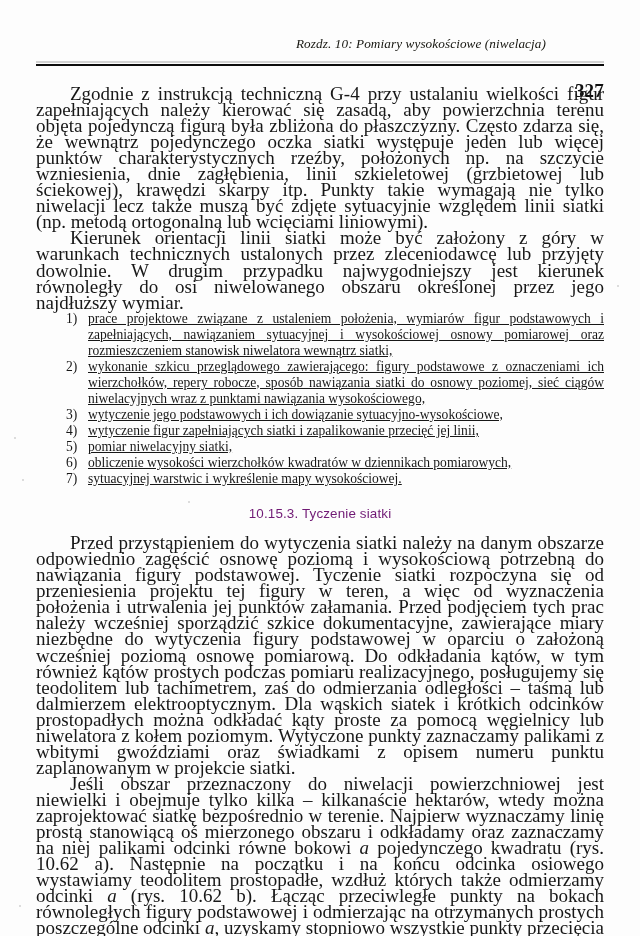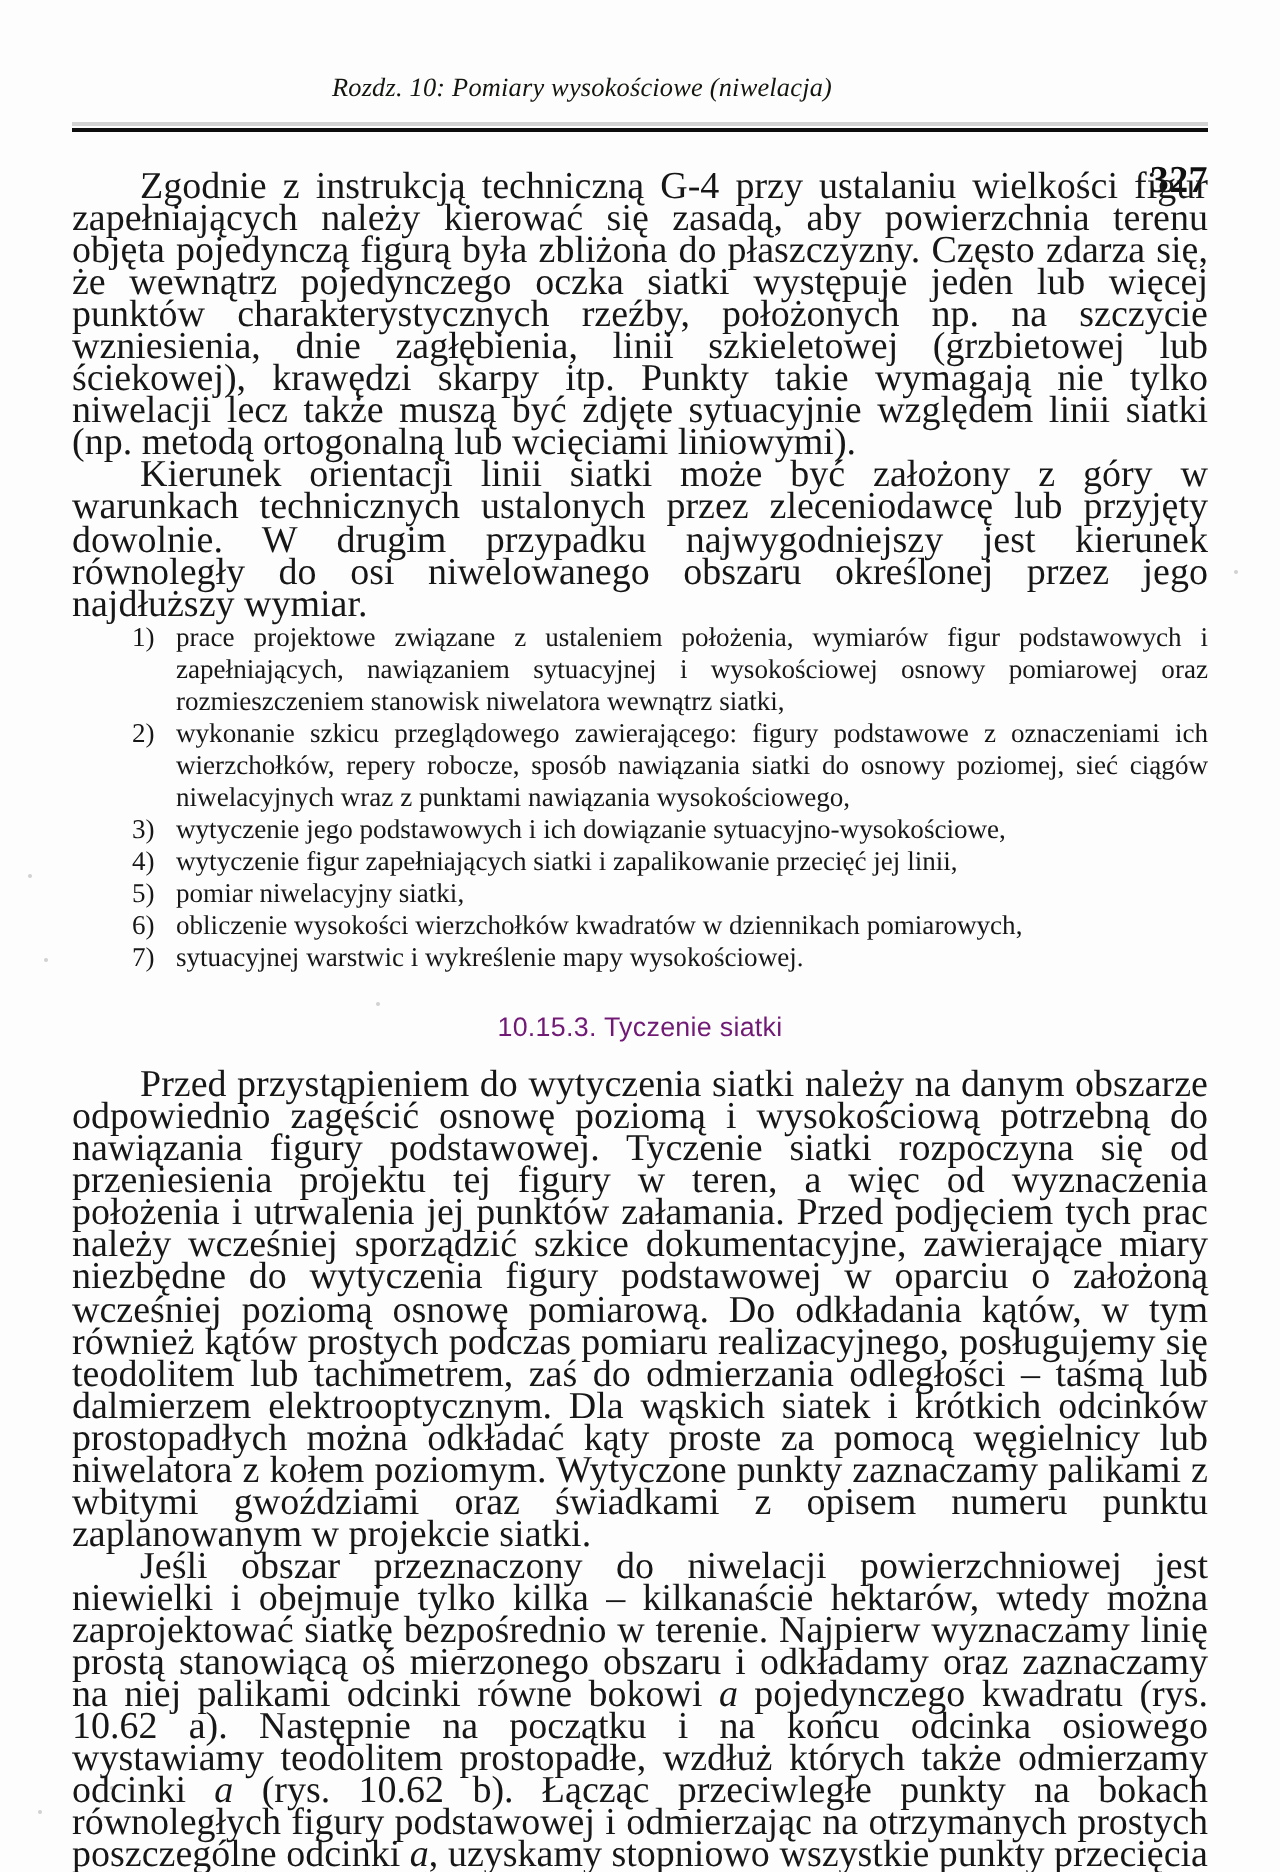--- a/index.html
+++ b/index.html
@@ -26,21 +26,21 @@
     left: 36px;
     top: 36px;
     width: 568px;
     height: 26px;
   }
   .header-title {
     position: absolute;
     left: 0;
     top: 0;
     width: 510px;
-    text-align: center;
+    text-align: right;
     font-style: italic;
     font-size: 13.2px;
     letter-spacing: .1px;
     white-space: nowrap;
     color: #15150f;
   }
   .header-pageno {
     position: absolute;
     right: 0;
     top: -4px;
@@ -101,21 +101,21 @@
   }
   ol.steps li .marker {
     position: absolute;
     left: 30px;
     top: 0;
     width: 20px;
     text-align: left;
     font-size: 13.55px;
     line-height: 16.05px;
   }
-  ol.steps li .txt { display: block; }
+  ol.steps li .txt { display: block; text-decoration: underline; }
 
   
   .section-heading {
     margin: 0;
     font-family: "Liberation Sans", "DejaVu Sans", sans-serif;
     font-size: 13.4px;
     line-height: 16px;
     font-weight: normal;
     text-align: center;
     text-indent: 0;

